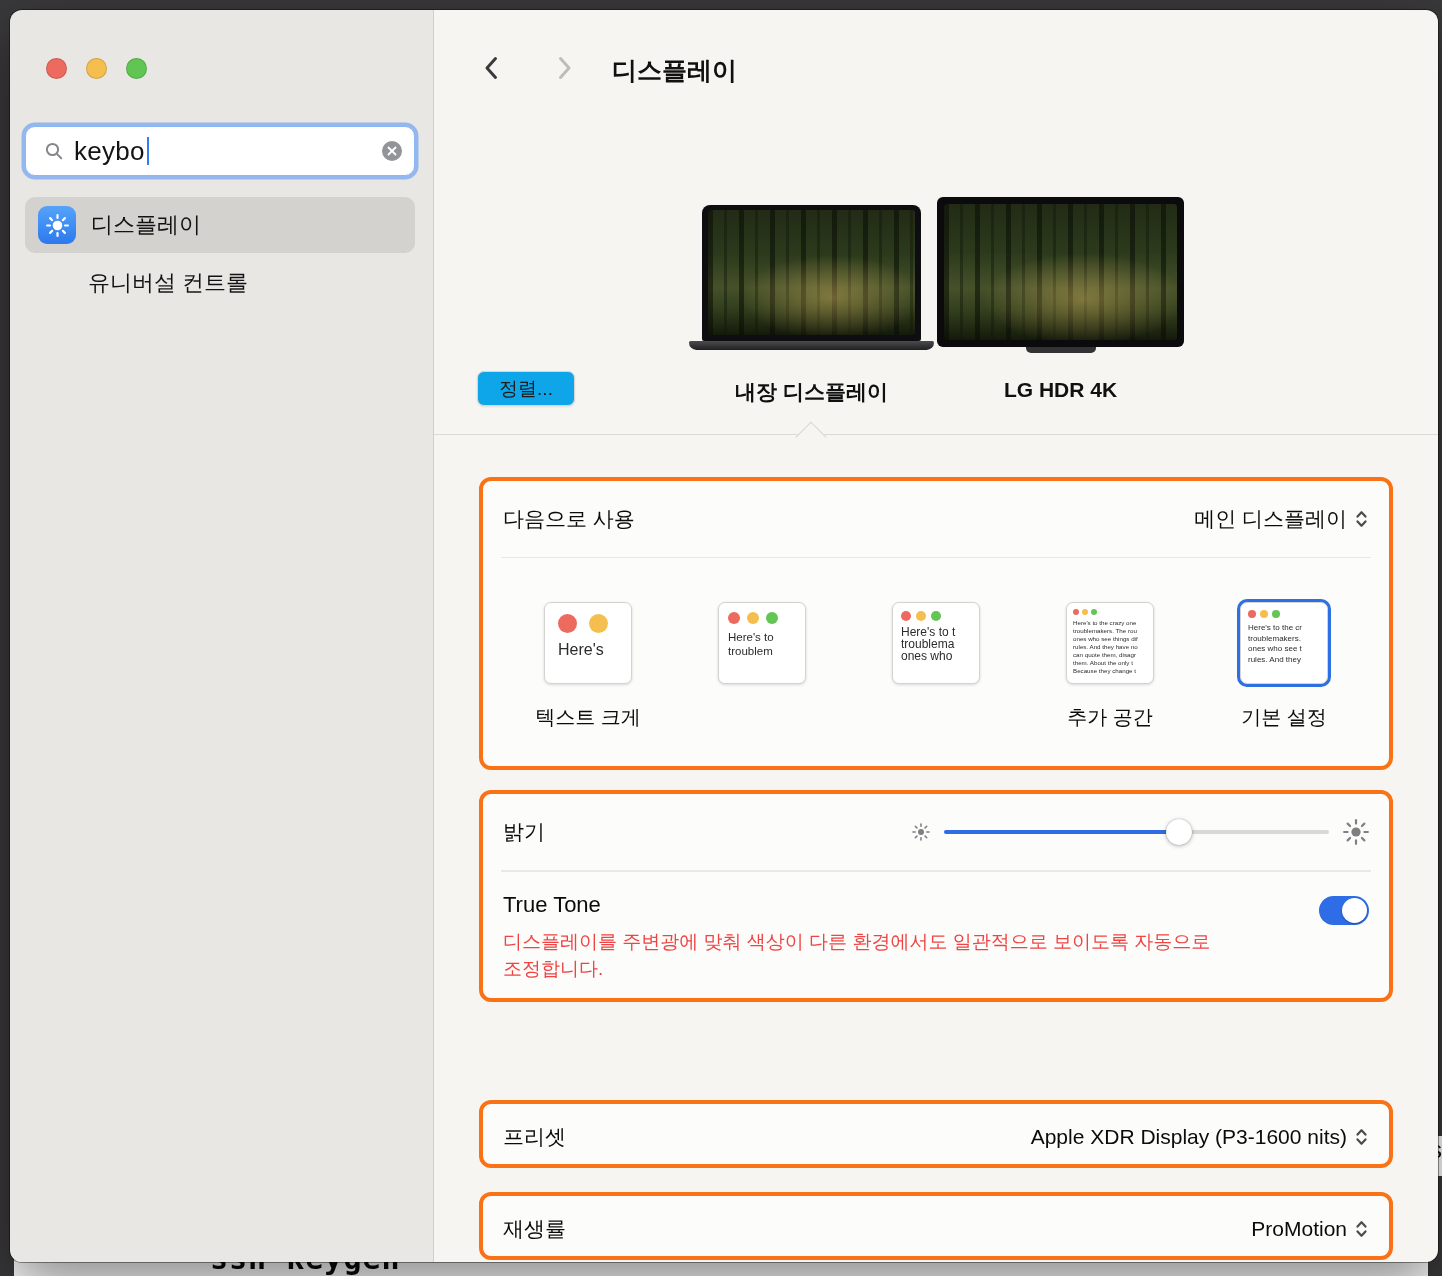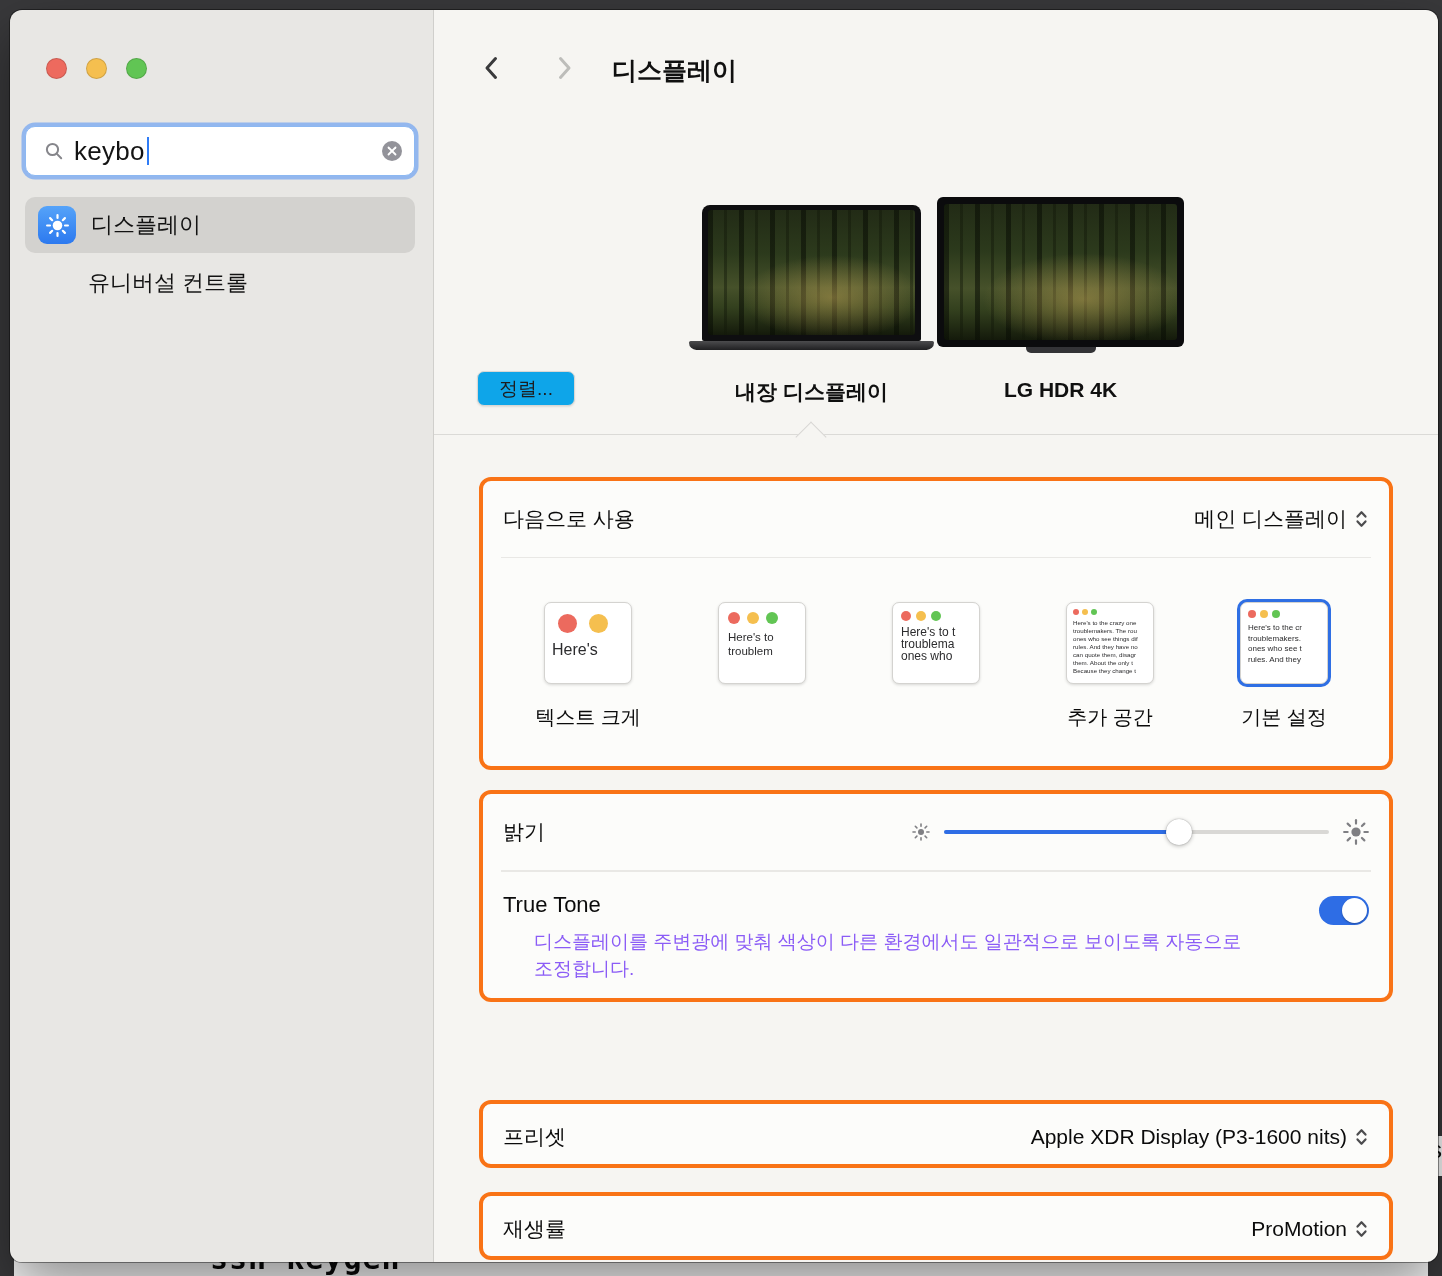--- a/index.html
+++ b/index.html
@@ -82,21 +82,21 @@
 
   
   .scaling-row { height:208px; padding:44px 55px 0; display:flex; justify-content:space-between; position:relative; }
   .scale-opt { display:flex; flex-direction:column; align-items:center; width:100px; }
   .thumb { width:88px; height:82px; background:#fff; border:1px solid #d4d3d0; border-radius:7px; box-shadow:0 1px 3px rgba(0,0,0,0.15); overflow:hidden; }
   .thumb.sel { box-shadow:0 0 0 3px #2f6fe4, 0 1px 3px rgba(0,0,0,0.15); }
   .dots { display:flex; }
   .dot { border-radius:50%; flex-shrink:0; }
   .dr { background:#ec6a5e; } .dy { background:#f5bf4f; } .dg { background:#62c554; }
   .ptext { color:#2c2c2e; text-align:left; }
-  .s1 .dots { gap:12px; padding:11px 0 0 13px; } .s1 .dot { width:19px; height:19px; } .s1 .ptext { font-size:16px; font-weight:500; padding:8px 0 0 7px; }
+  .s1 .dots { gap:12px; padding:11px 0 0 13px; } .s1 .dot { width:19px; height:19px; } .s1 .ptext { font-size:16px; font-weight:500; padding:8px 0 0 13px; }
   .s2 .dots { gap:7px;  padding:9px 0 0 9px; }  .s2 .dot { width:12px; height:12px; } .s2 .ptext { font-size:11.5px; line-height:14px; padding:6px 0 0 9px; }
   .s3 .dots { gap:5px;  padding:8px 0 0 8px; }  .s3 .dot { width:10px; height:10px; } .s3 .ptext { font-size:12px; line-height:12px; padding:5px 0 0 8px; }
   .s4 .dots { gap:4px;  padding:7px 0 0 7px; }  .s4 .dot { width:8px; height:8px; }   .s4 .ptext { font-size:8px; line-height:10.5px; padding:5px 0 0 7px; }
   .s5 .dots { gap:3px;  padding:6px 0 0 6px; }  .s5 .dot { width:6px; height:6px; }   .s5 .ptext { font-size:6.2px; line-height:8px; padding:4px 0 0 6px; }
   .opt-label { margin-top:20px; font-size:20px; color:#0b0b0b; white-space:nowrap; }
   .scale-line { position:absolute; left:225px; top:237px; width:297px; height:1px; background:#d6d5d2; }
 
   
   .row-bright { height:76px; }
   .bright-controls { display:flex; align-items:center; gap:14px; }
@@ -106,21 +106,21 @@
   .slider .knob  { position:absolute; left:calc(var(--pct) - 13px); top:1px; width:26px; height:26px; background:#fff; border-radius:50%; box-shadow:0 0 1px rgba(0,0,0,0.4), 0 1px 4px rgba(0,0,0,0.28); }
 
   .row-auto { height:81px; }
   .toggle { width:50px; height:29px; border-radius:15px; background:#d1d1d6; position:relative; }
   .toggle.on { background:#2e6de5; }
   .toggle .tknob { position:absolute; left:2px; top:2px; width:25px; height:25px; background:#fff; border-radius:50%; box-shadow:0 1px 2px rgba(0,0,0,0.3); }
   .toggle.on .tknob { left:auto; right:2px; }
 
   .row-tt { height:126px; align-items:flex-start; padding-top:20px; }
   .tt-title { font-size:22px; color:#0b0b0b; }
-  .tt-desc { margin-top:10px; font-size:19px; line-height:27px; color:#8b5cf6; max-width:730px;margin-left:31px; }
+  .tt-desc { margin-top:10px; font-size:19px; line-height:27px; color:#ef4444; max-width:730px; }
 
   .row-simple { height:66px; }
 </style>
 </head>
 <body>
 
 <div class="desktop">
 
   <div class="bg-bottom">
     <span>ssh-keygen</span>

